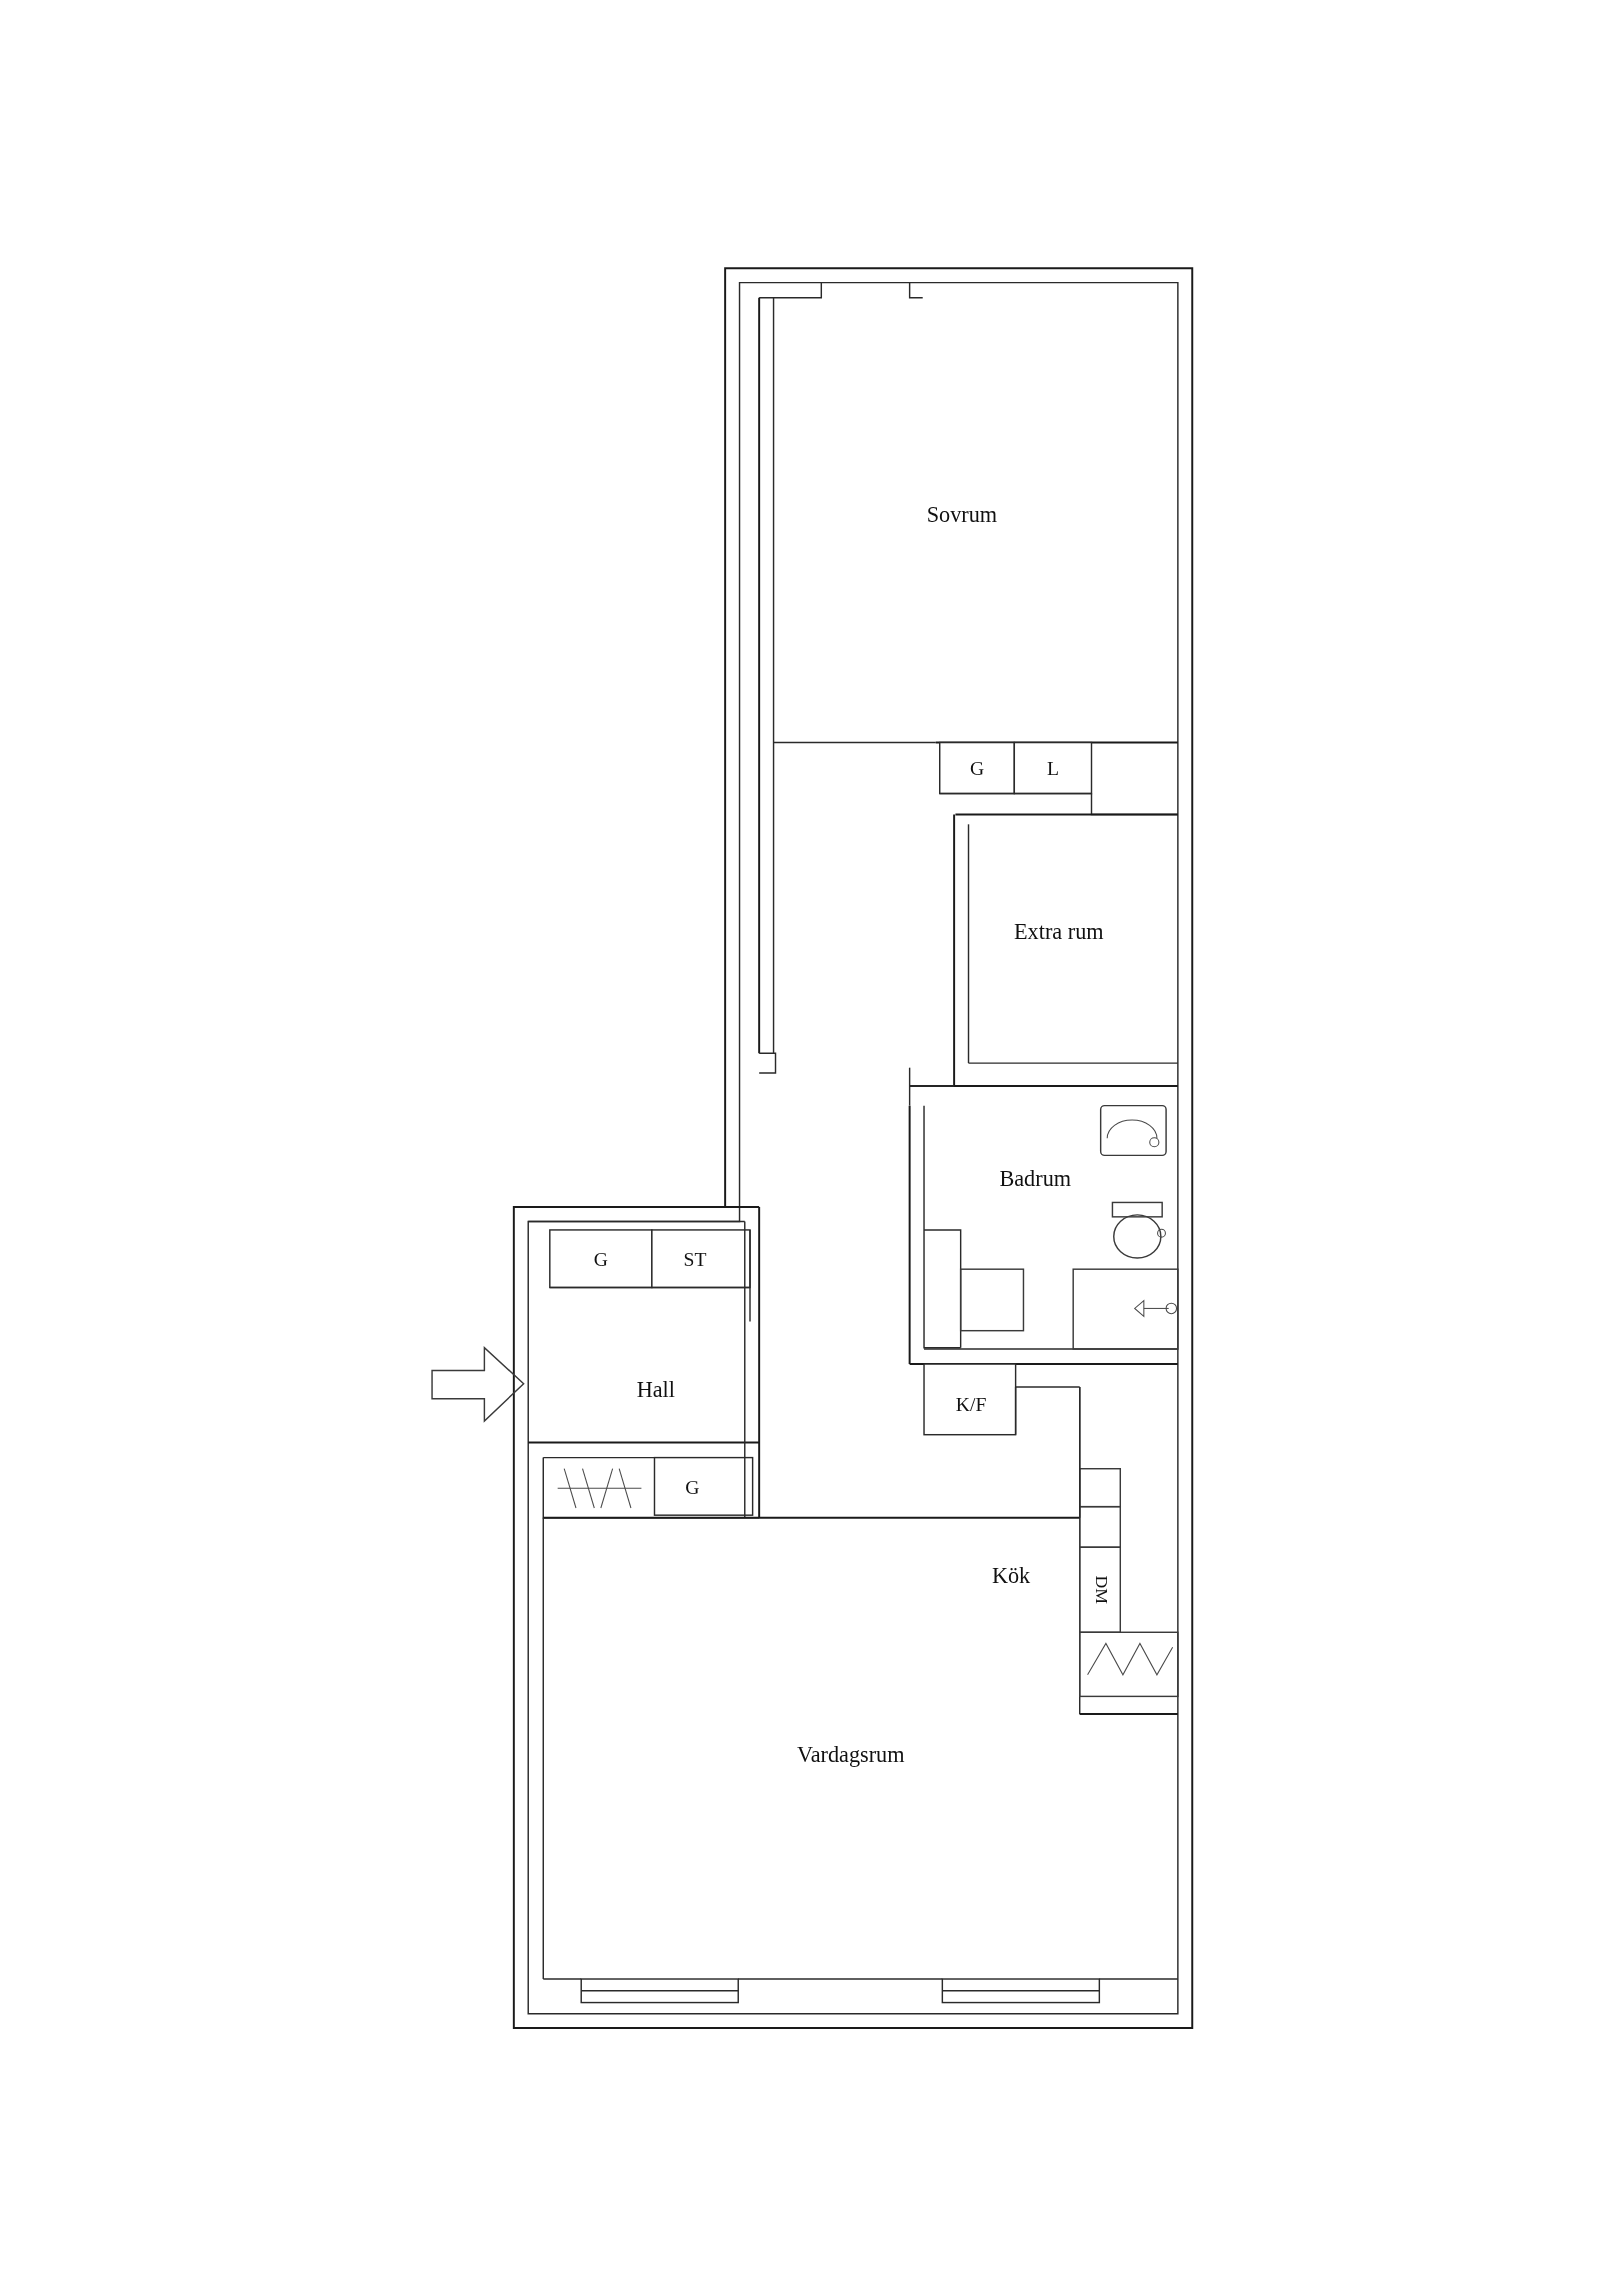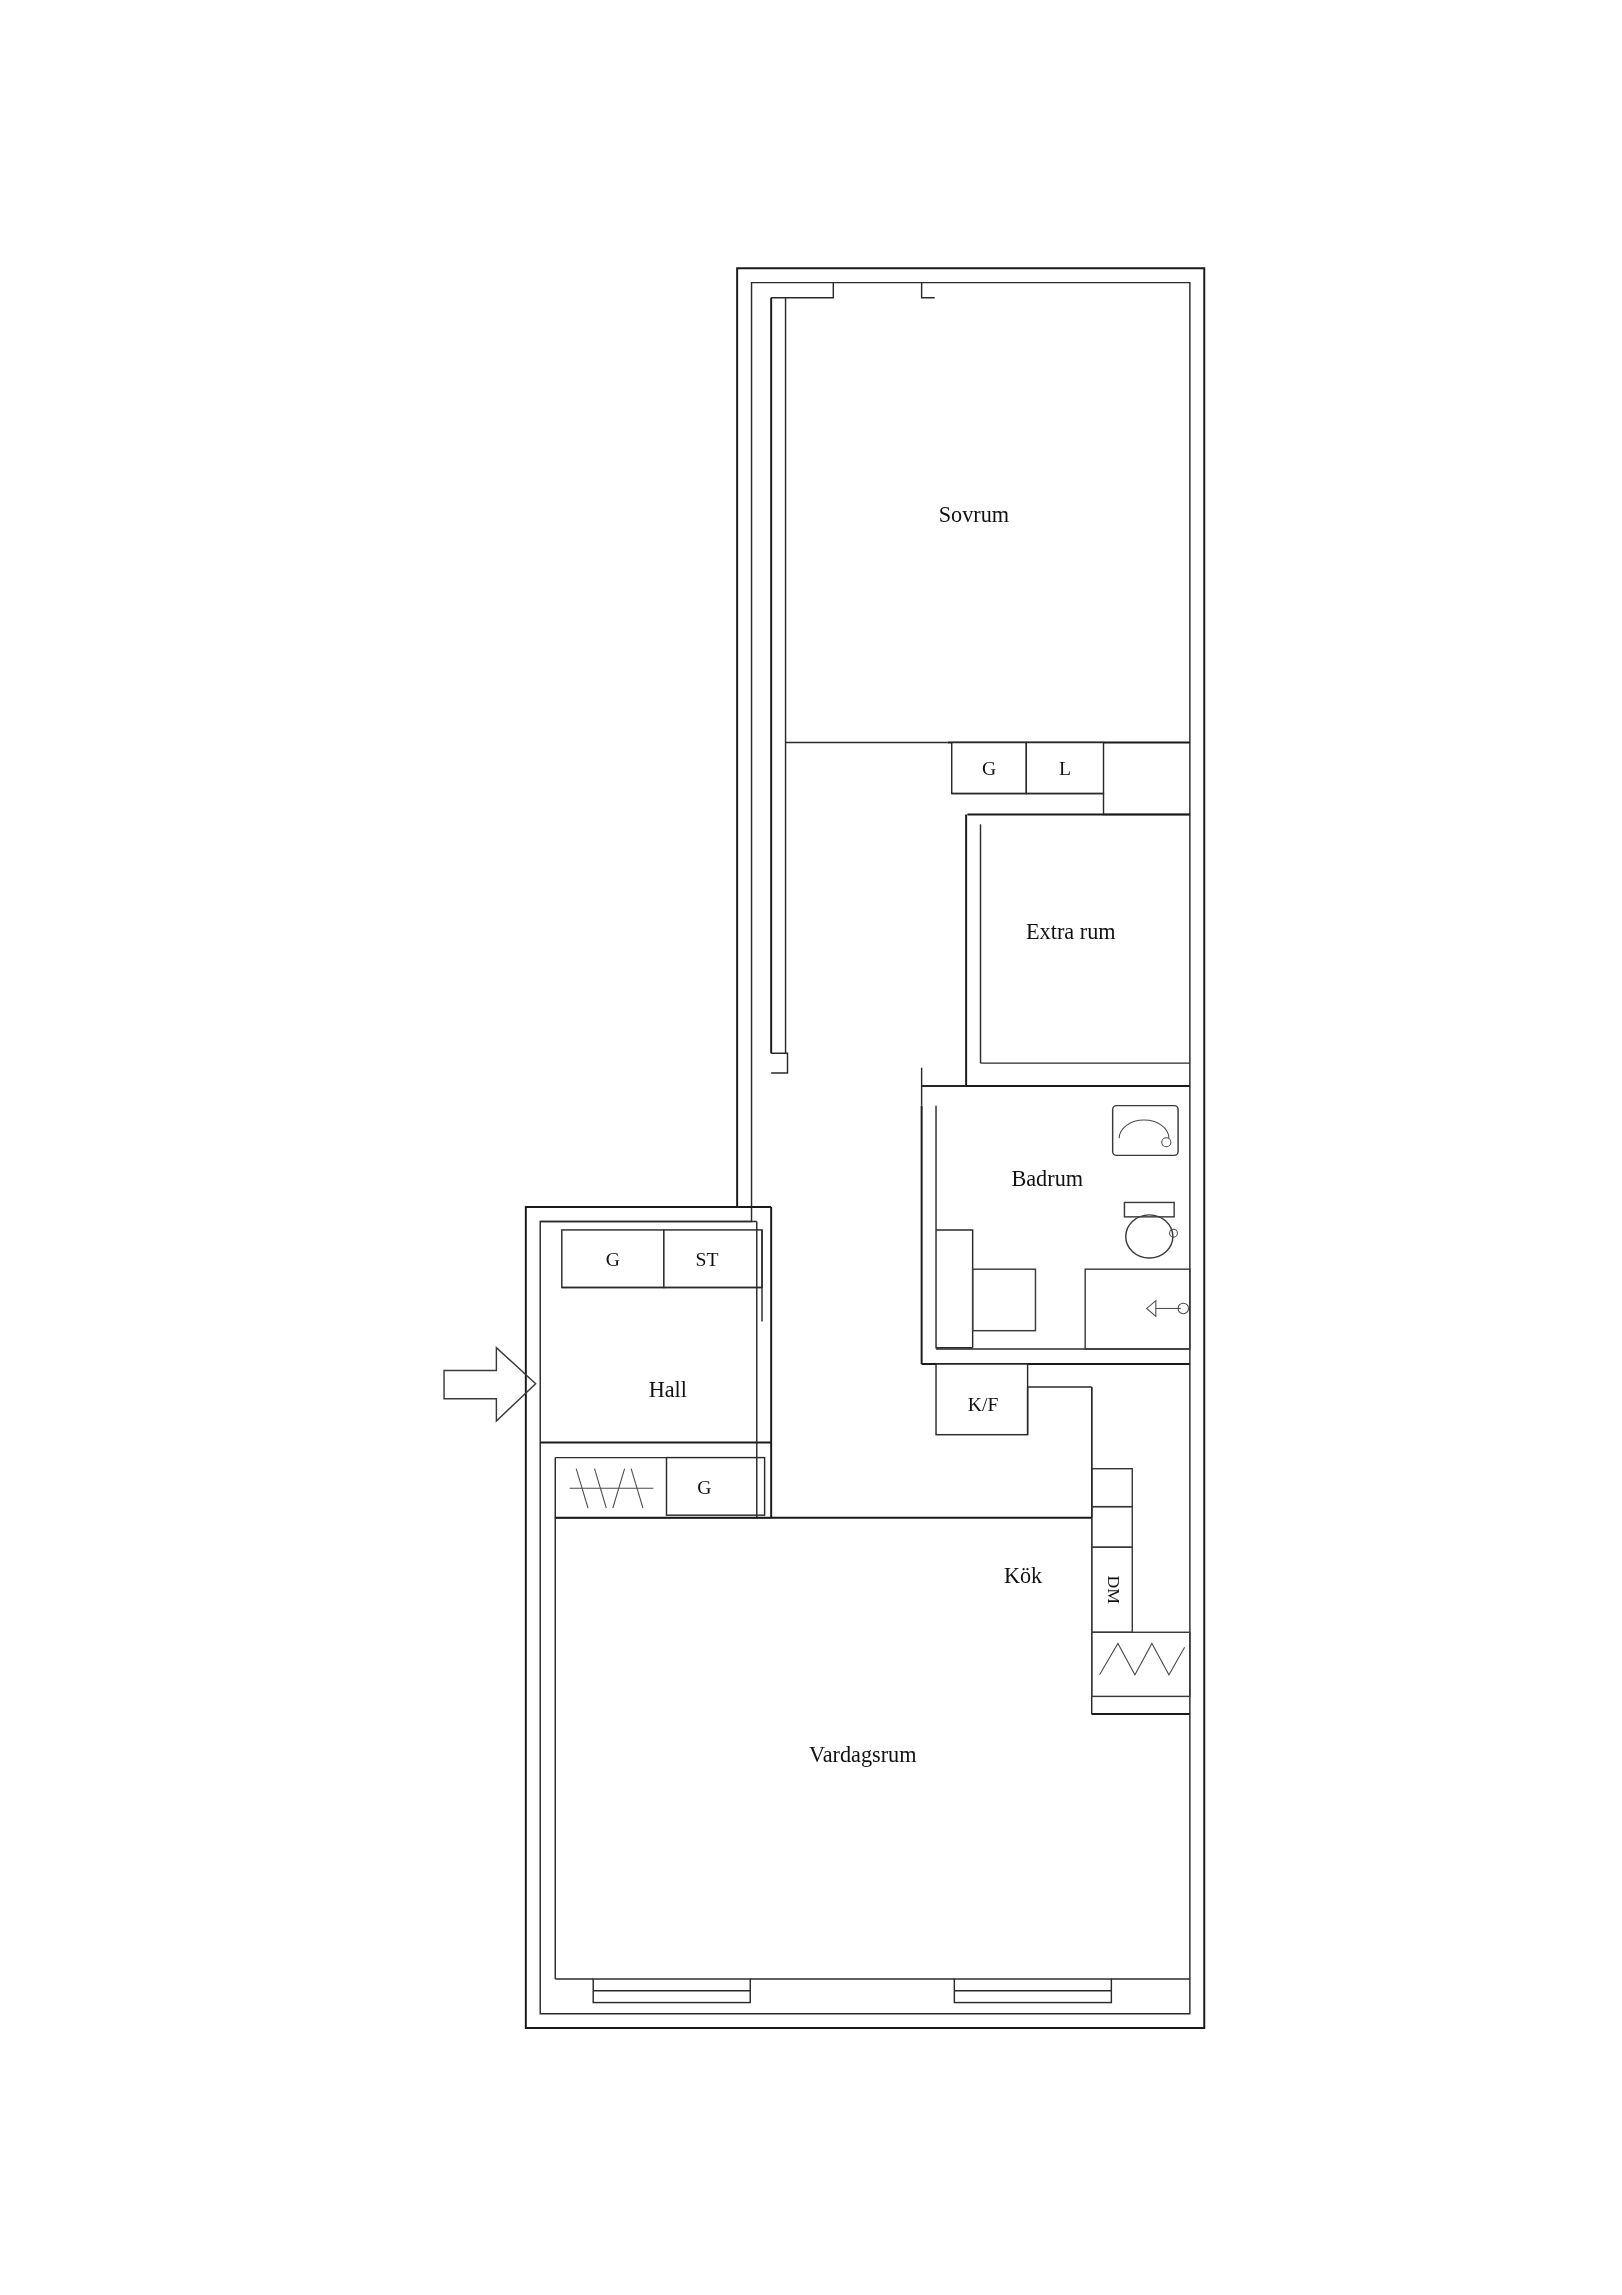--- a/index.html
+++ b/index.html
@@ -10,21 +10,21 @@
   body {
     width: 1623px;
     height: 2295px;
     font-family: "Liberation Serif", serif;
     color: #111111;
     position: relative;
     overflow: hidden;
   }
   #floorplan-root {
     position: absolute;
-    left: 12px;
+    left: 0;
     top: 0;
     width: 1435px;
     height: 2295px;
   }
   svg.plan {
     position: absolute;
     left: 0;
     top: 0;
     width: 1623px;
     height: 2295px;

